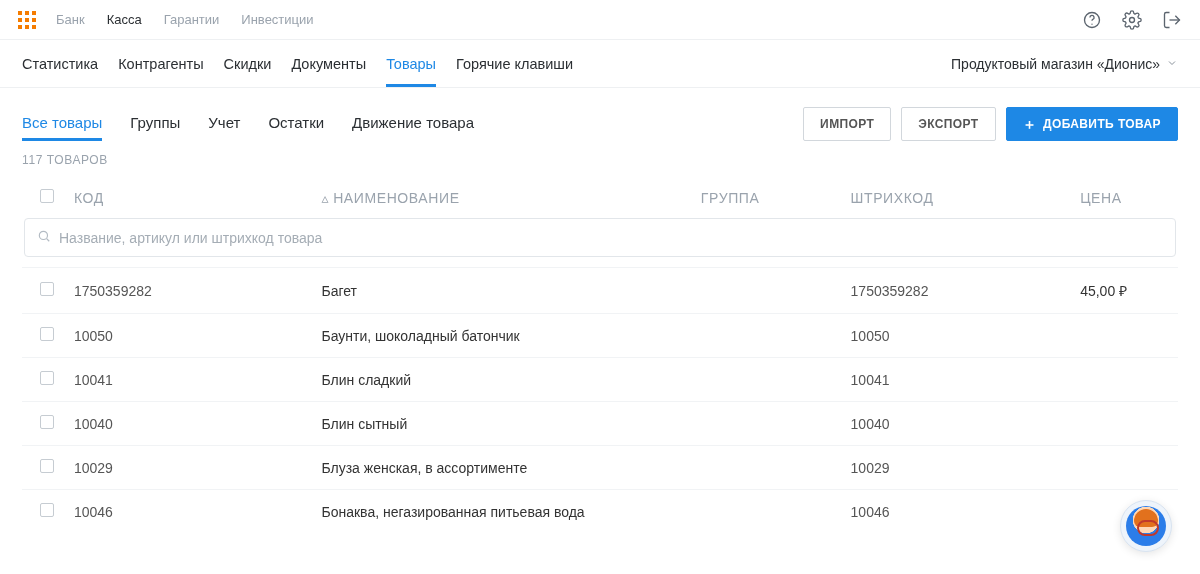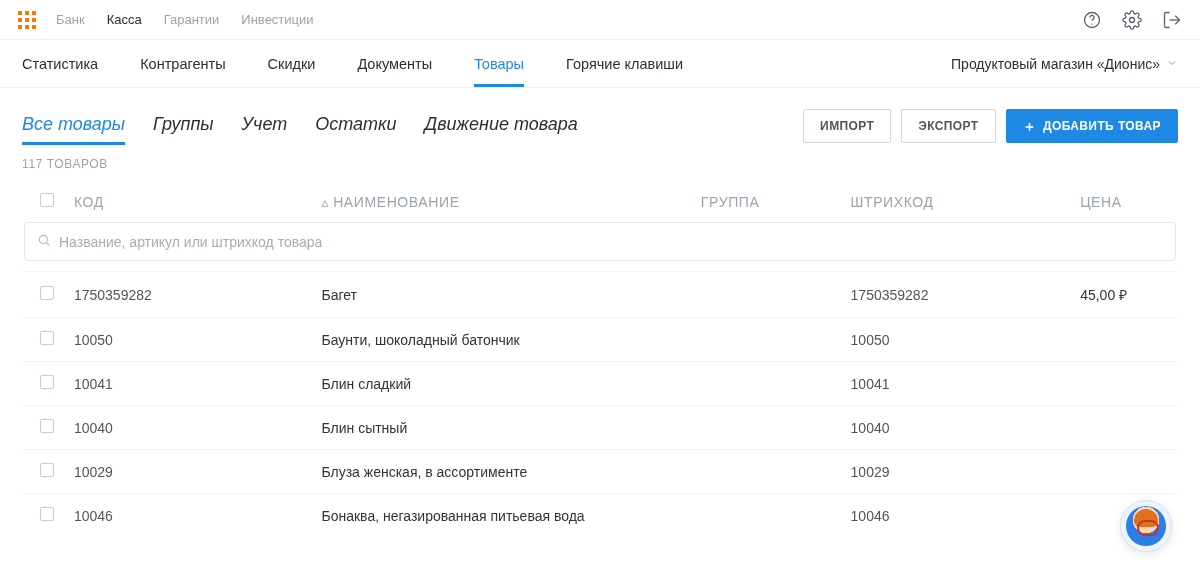--- a/index.html
+++ b/index.html
@@ -7,29 +7,29 @@
   
   .topbar { display: flex; align-items: center; height: 40px; padding: 0 18px; border-bottom: 1px solid #eef0f2; }
   .logo-icon { width: 18px; height: 18px; margin-right: 20px; }
   .topnav { display: flex; gap: 22px; flex: 1; }
   .topnav a { color: #9aa3ad; text-decoration: none; font-size: 13px; cursor: pointer; }
   .topnav a.active { color: #2b2f33; font-weight: 500; }
   .topicons { display: flex; gap: 20px; align-items: center; }
   .topicons .ic { width: 20px; height: 20px; cursor: pointer; color: #5b646e; display: flex; align-items: center; justify-content: center; }
 
   .subnav { display: flex; align-items: center; height: 48px; padding: 0 22px; border-bottom: 1px solid #eef0f2; background:#fff;}
-  .subnav-tabs { display: flex; gap: 42px; flex: 1; }
+  .subnav-tabs { display: flex; gap: 20px; flex: 1; }
   .subnav-tabs a { color: #2b2f33; text-decoration: none; font-size: 14.5px; padding: 14px 0; cursor: pointer; position:relative;}
   .subnav-tabs a.active { color: #1e88e5; font-weight: 500; }
   .subnav-tabs a.active::after { content:""; position:absolute; left:0; right:0; bottom:-1px; height:3px; background:#1e88e5; }
   .store-select { color: #2b2f33; font-size: 14px; cursor: pointer; display: flex; align-items: center; gap: 6px; }
 
   .innerbar { display: flex; align-items: center; padding: 18px 22px 0 22px; }
   .innertabs { display: flex; gap: 28px; flex: 1; }
-  .innertabs a { color: #2b2f33; font-size: 18px; font-weight: 500; padding: 8px 0 10px; cursor: pointer; position: relative; font-style: italic; }
+  .innertabs a { color: #2b2f33; font-size: 15px; font-weight: 500; padding: 8px 0 10px; cursor: pointer; position: relative; }
   .innertabs a.active { color: #1e88e5; }
   .innertabs a.active::after { content:""; position:absolute; left:0; right:0; bottom:0; height:3px; background:#1e88e5; }
   .actionbtns { display: flex; gap: 10px; }
   .btn { font-size: 12px; font-weight: 600; letter-spacing: .4px; padding: 9px 16px; border-radius: 2px; cursor: pointer; border: 1px solid #d2d7dc; background: #fff; color: #555; }
   .btn-primary { background: #1e88e5; border-color: #1e88e5; color: #fff; display: flex; align-items: center; gap: 6px; }
   .plus { font-size: 14px; line-height: 0; }
 
   .count { padding: 12px 22px 4px; color: #9aa3ad; font-size: 12px; letter-spacing: .6px; }
 
   .tablewrap { padding: 4px 22px 20px; }

